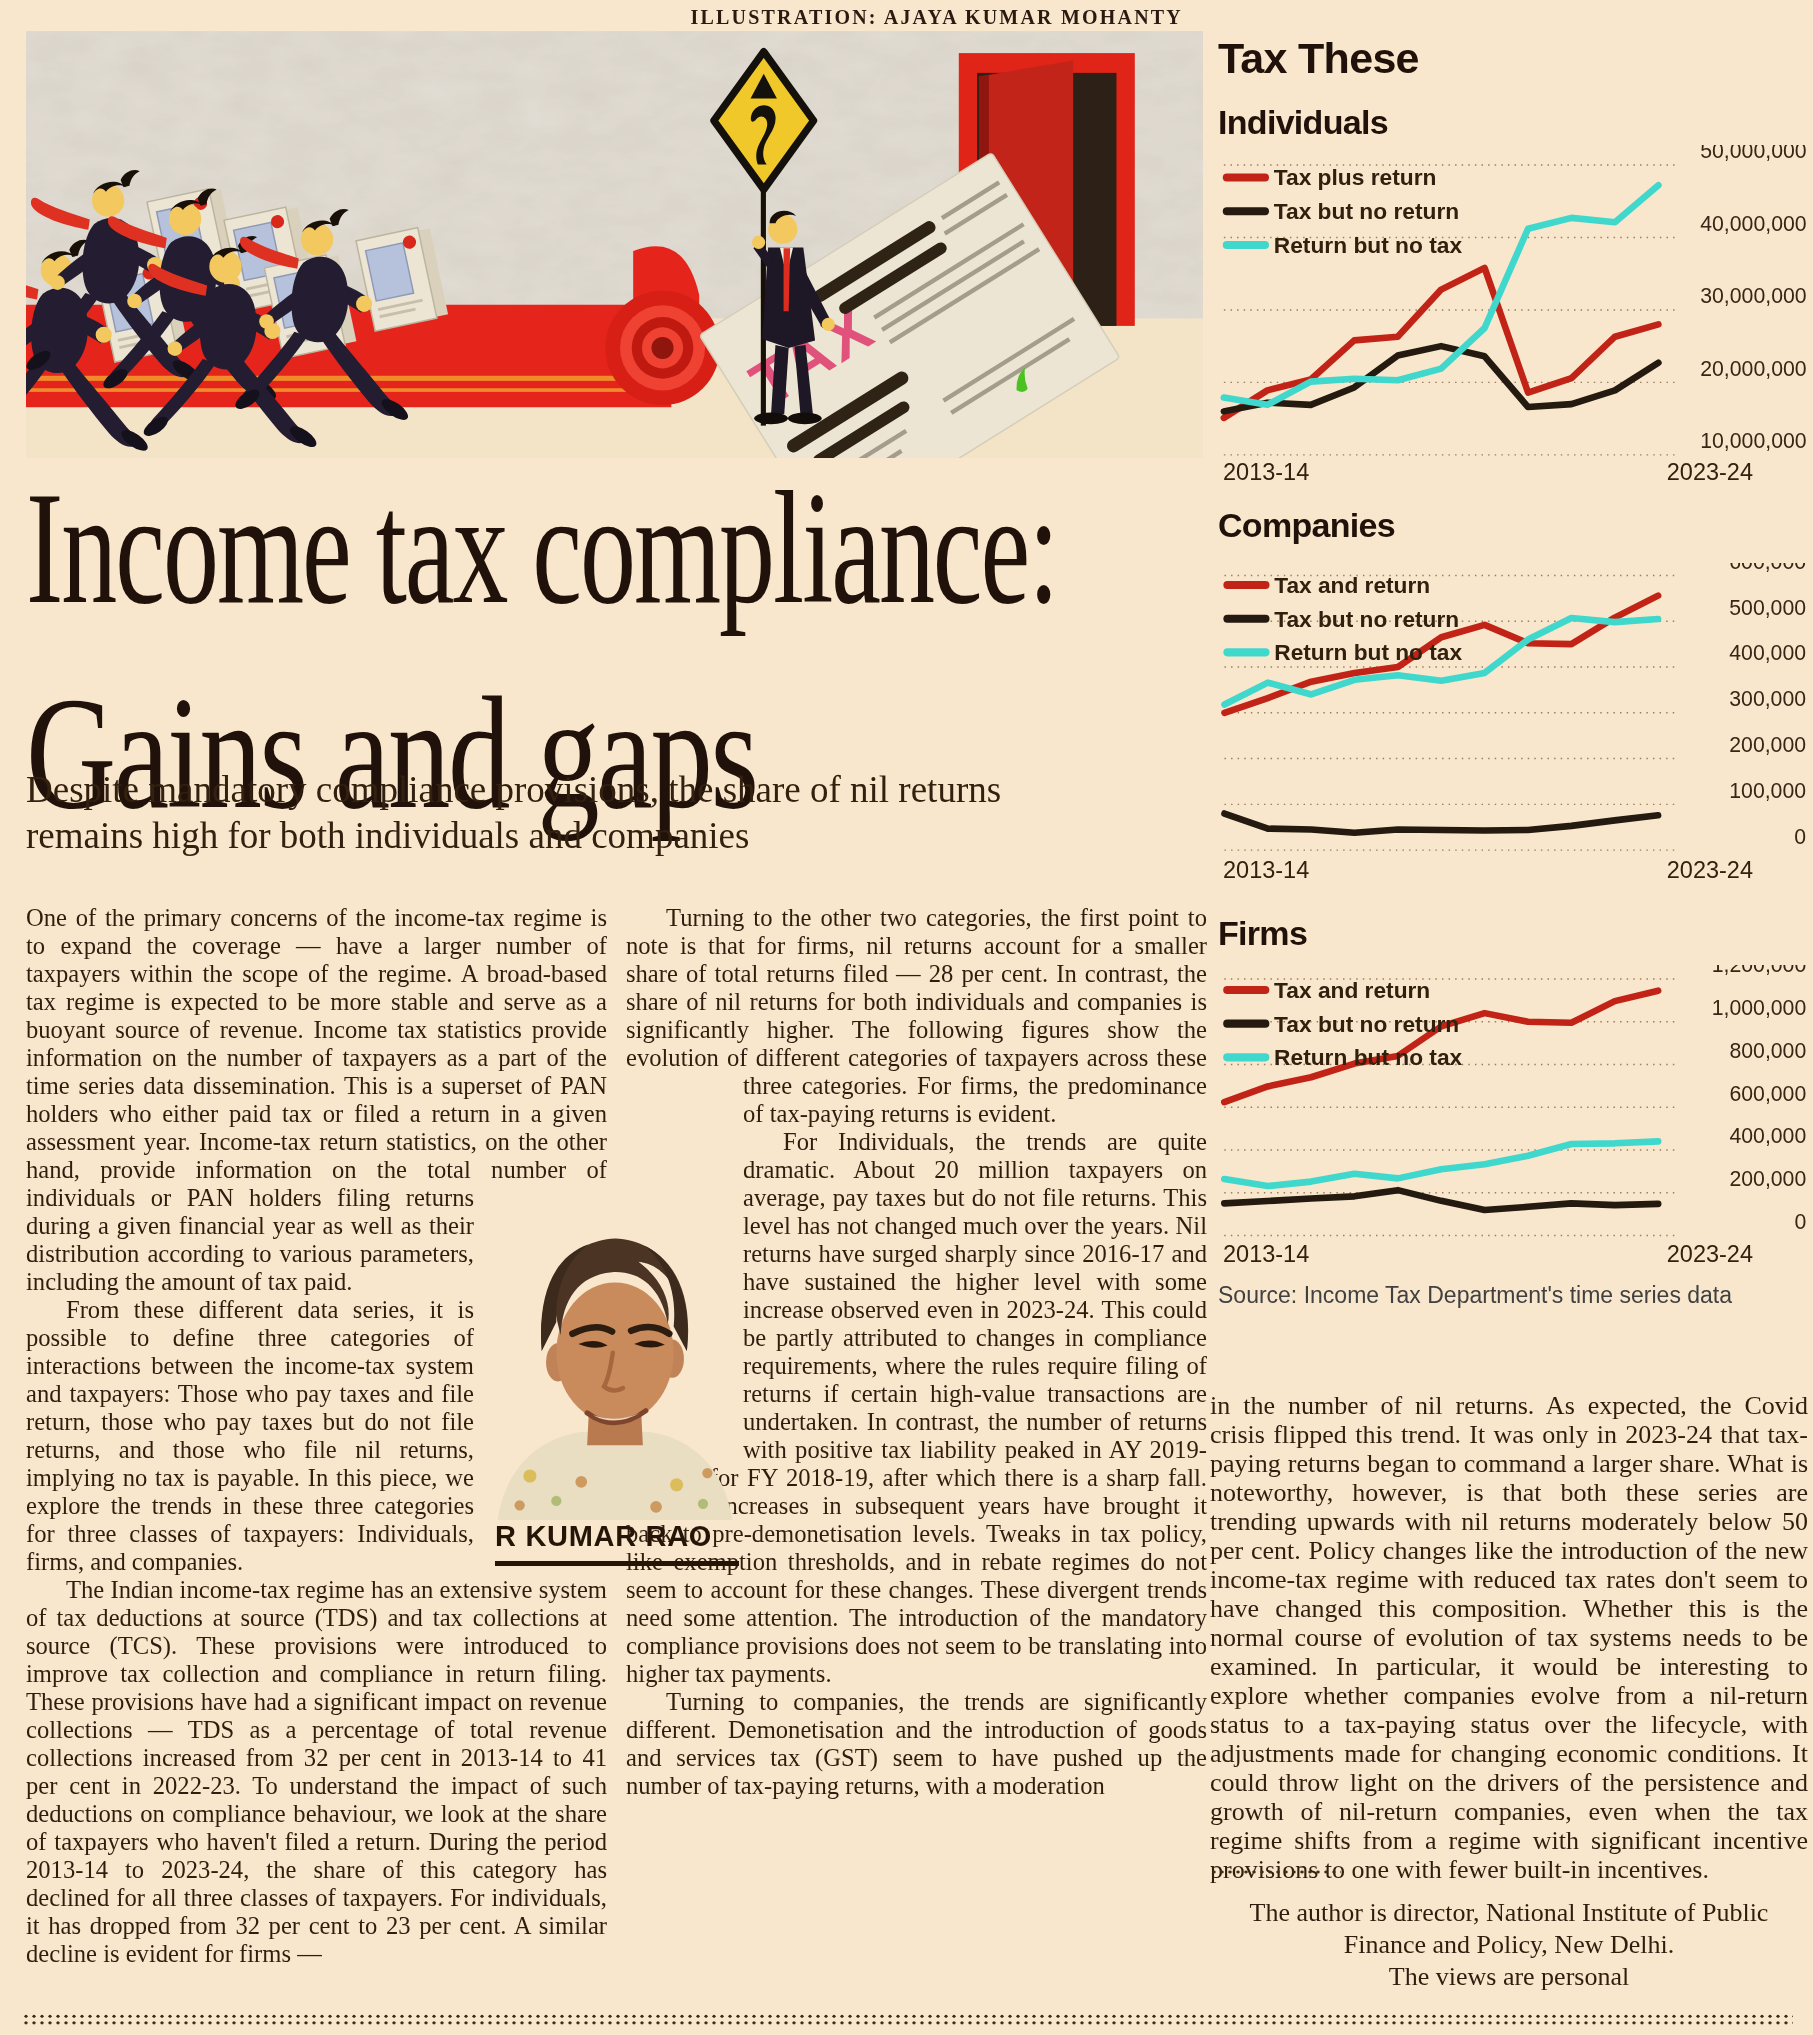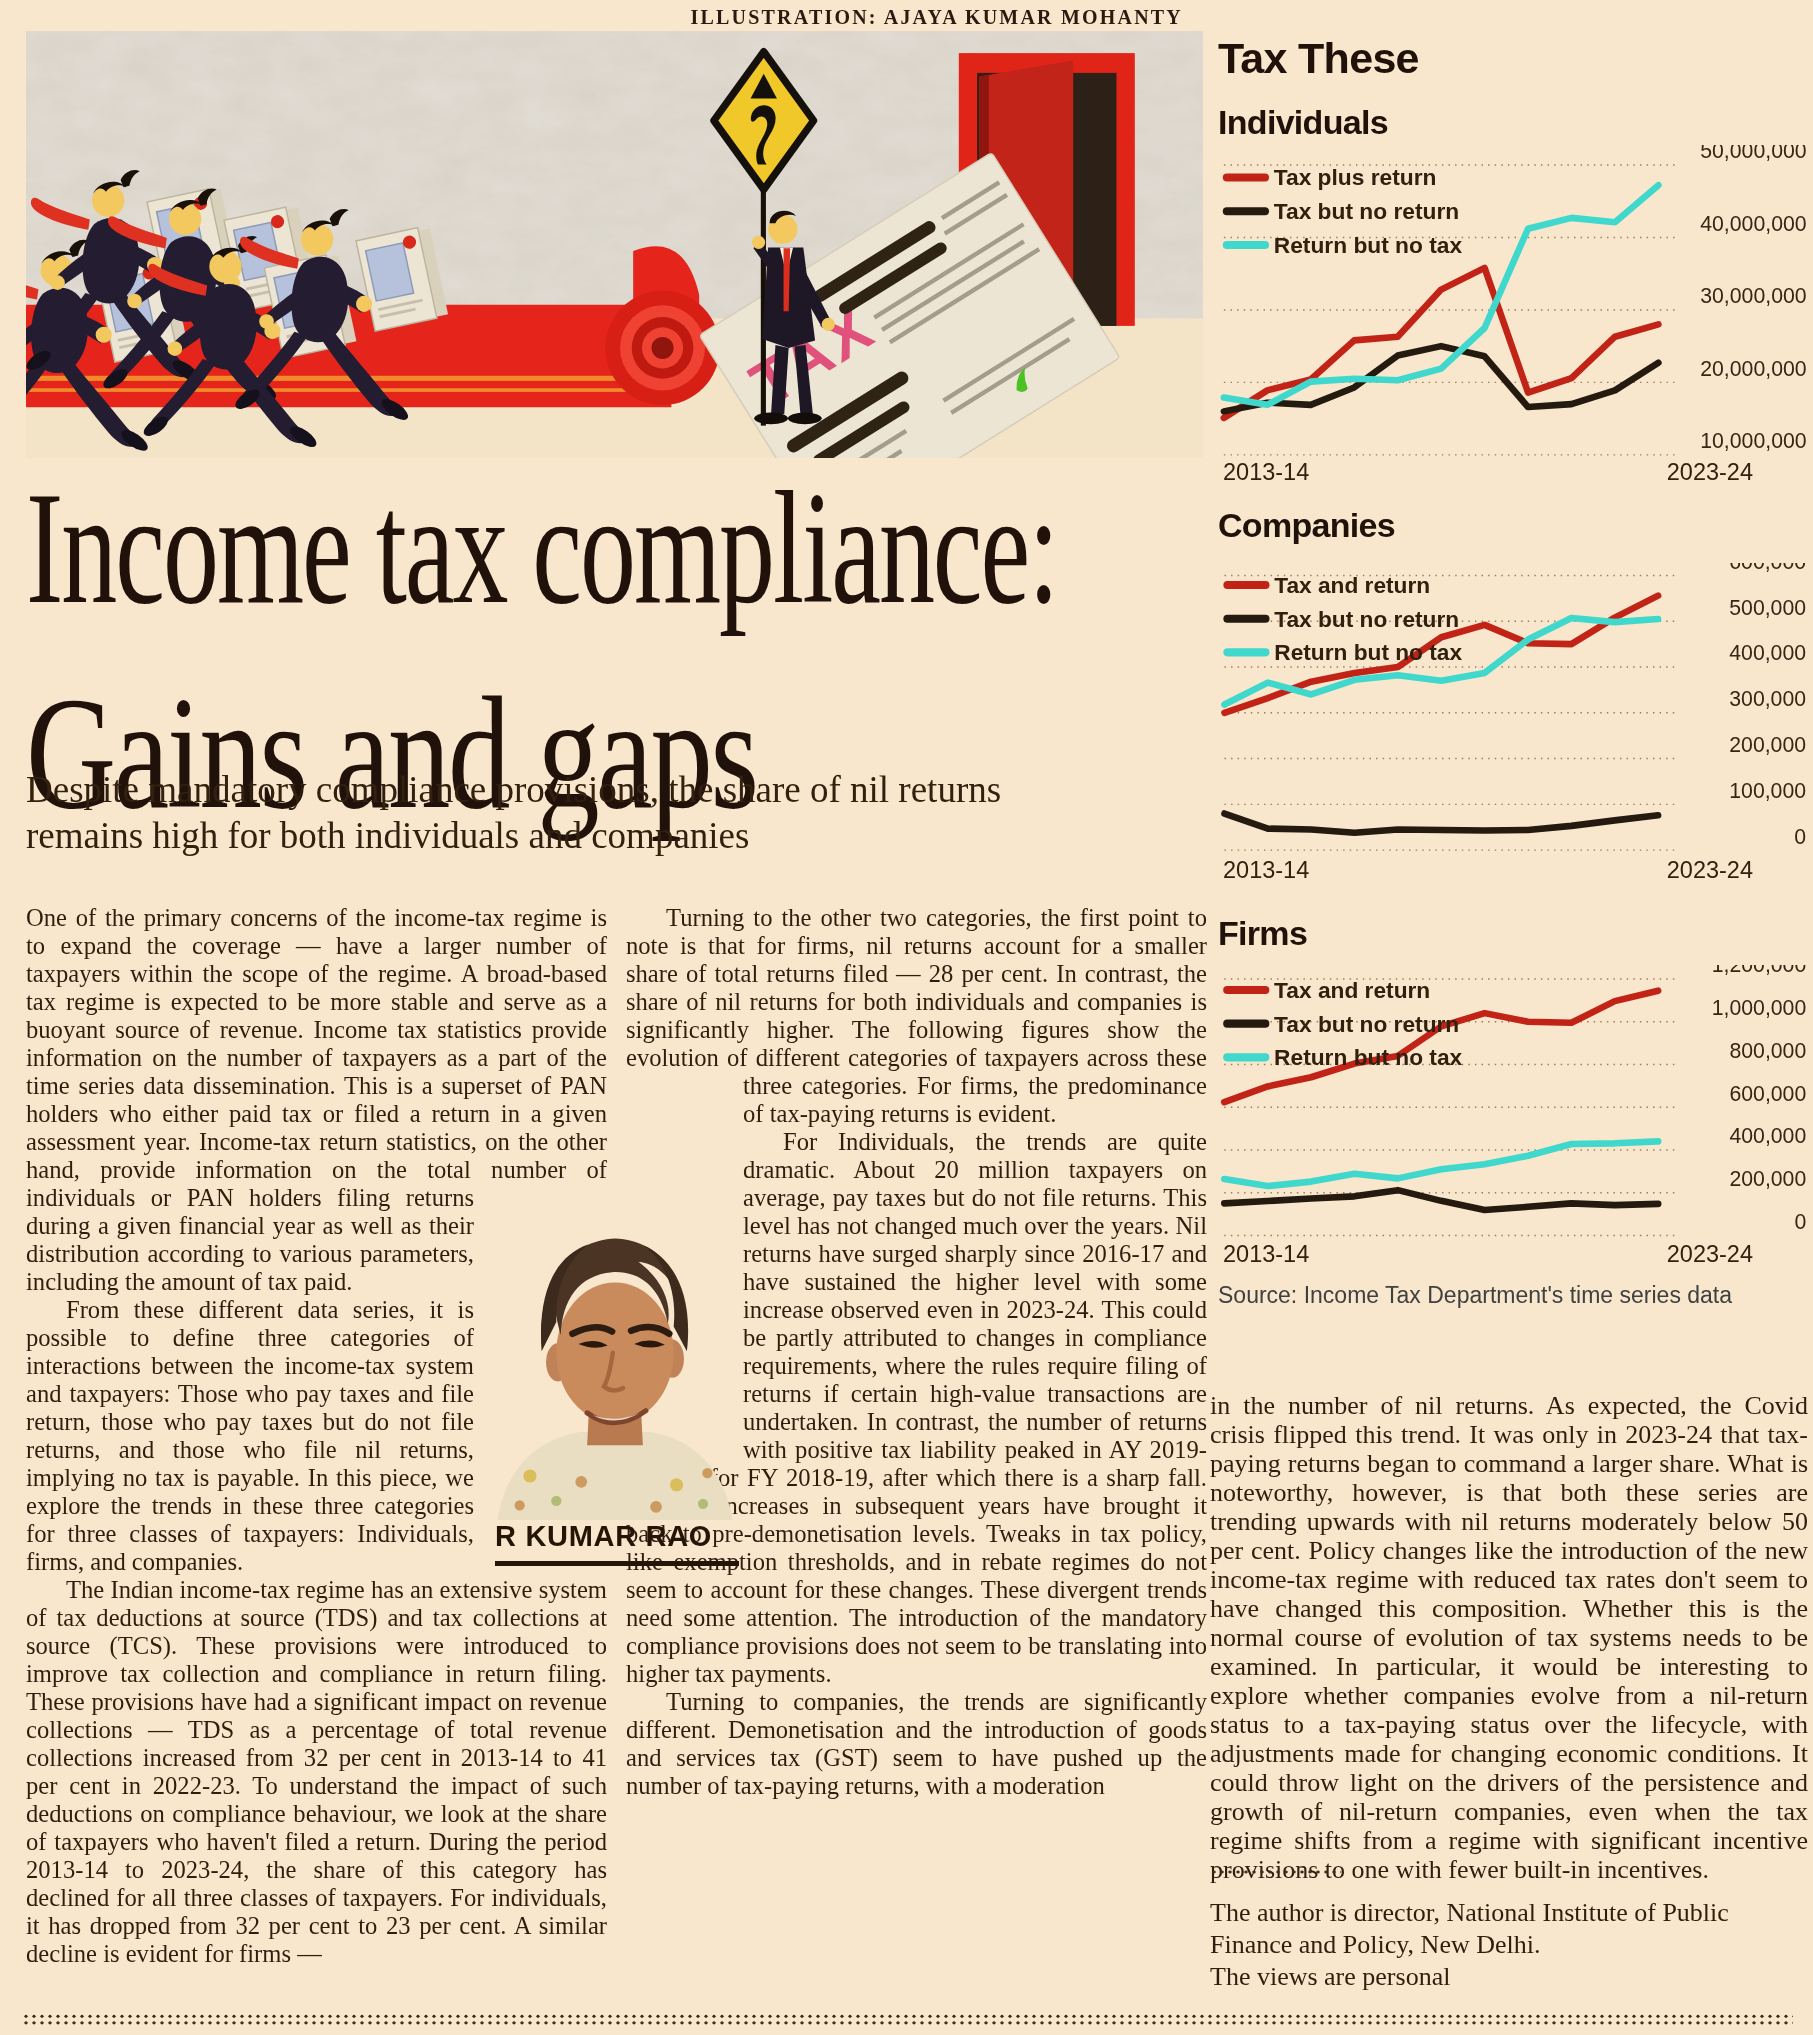--- a/index.html
+++ b/index.html
@@ -36,21 +36,21 @@
   .col p.noind{text-indent:0;}
   #col1{left:26px;top:904px;width:581px;}
   #col2{left:626px;top:904px;width:581px;}
   #col3{left:1210px;top:1391px;width:598px;font-size:26px;line-height:29px;}
   .cut-r{float:right;width:133px;height:367px;}
   .cut-l{float:left;width:117px;height:370px;}
 
   .dotsep{left:1210px;top:1869px;width:131px;height:5.9px;
           background-image:radial-gradient(circle,#402c17 1.5px,transparent 1.8px);
           background-size:8px 5.9px;background-repeat:repeat-x;}
-  .bio{left:1210px;top:1897px;width:598px;font-size:26px;line-height:32px;color:#301d0e;}
+  .bio{left:1210px;top:1897px;width:598px;font-size:26px;line-height:32px;color:#301d0e;text-align:center;}
   .bio div{margin:0;}
 
   .bottom-rule{left:22px;top:2013px;width:1771px;height:13.2px;
           background-image:radial-gradient(circle,#402c17 1.5px,transparent 1.8px);
           background-size:8px 6.6px;background-repeat:repeat;}
 
   
   #photo{left:493px;top:1212px;}
   .photo-caption{left:495px;top:1520px;width:249px;font-family:"Liberation Sans",sans-serif;
           font-size:29px;font-weight:700;color:#241506;letter-spacing:0.7px;}

